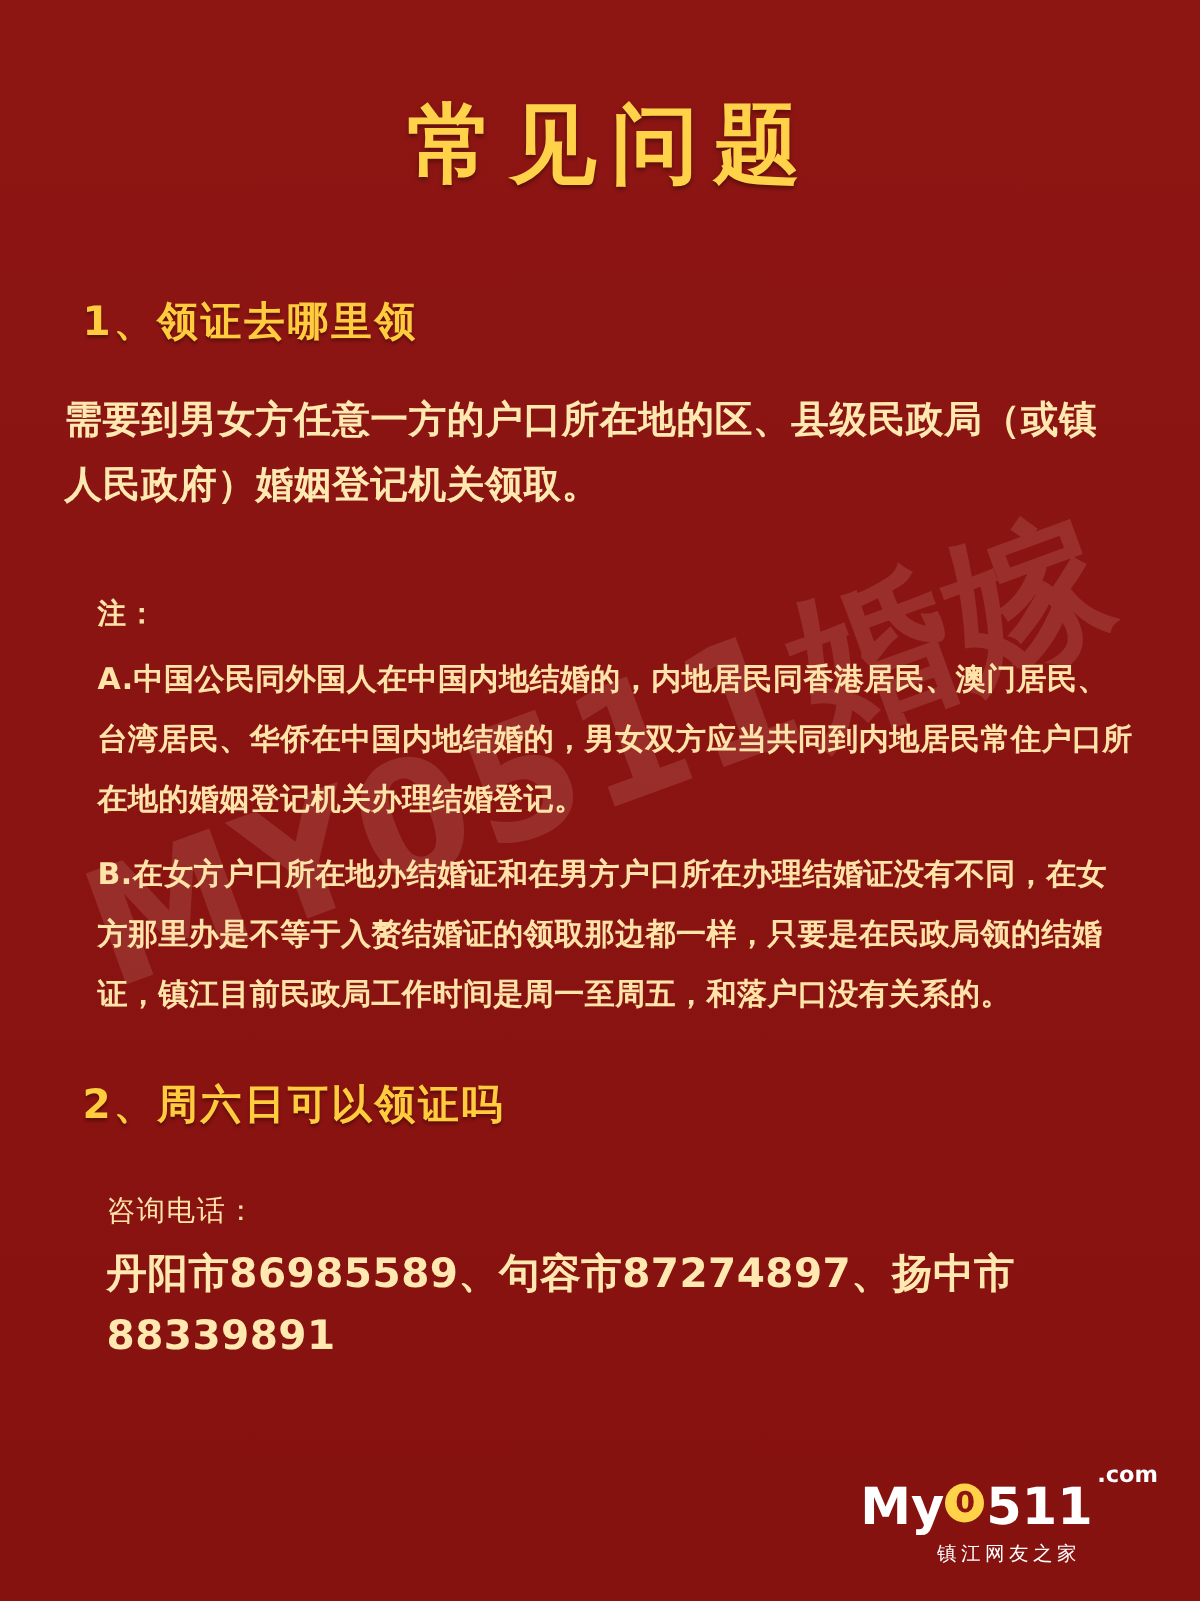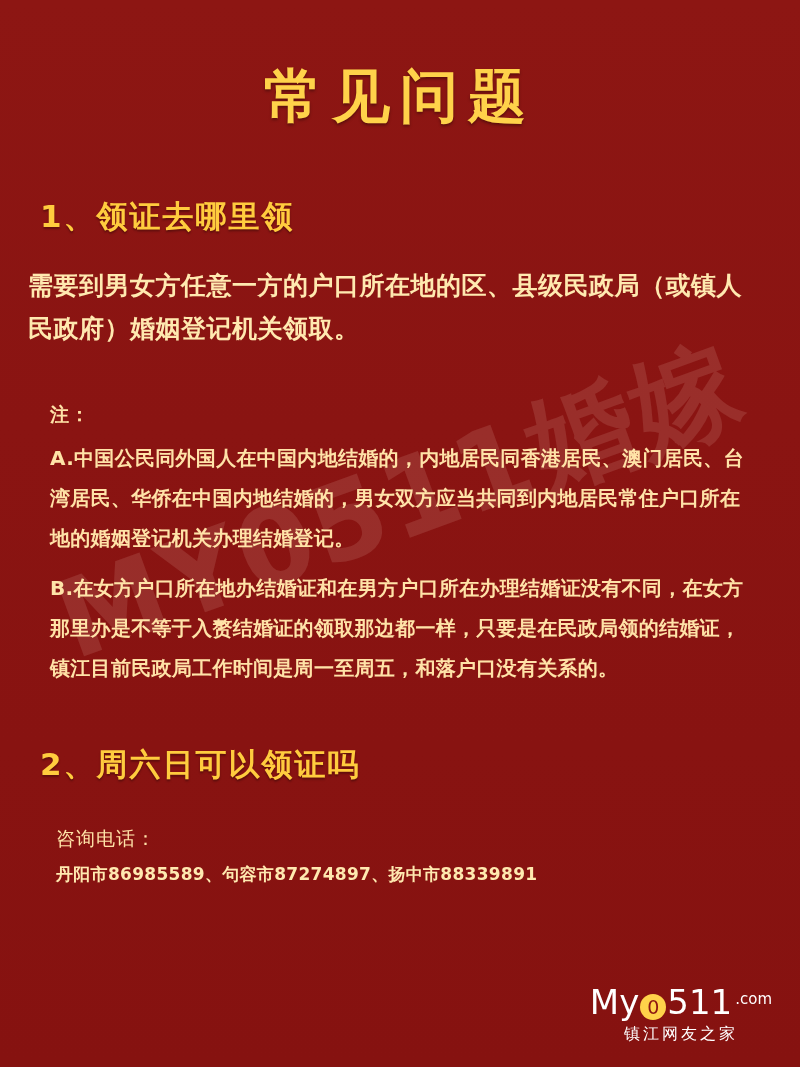--- a/index.html
+++ b/index.html
@@ -35,33 +35,34 @@
     transform: rotate(-20deg);
     letter-spacing: 2px;
     white-space: nowrap;
     pointer-events: none;
     z-index: 5;
     font-family: "DejaVu Sans", "Liberation Sans", sans-serif;
   }
   .content {
     position: relative;
     z-index: 10;
+    padding-left: 15px;
   }
   .title {
     text-align: center;
     font-size: 58px;
     font-weight: bold;
     color: #ffd24a;
     letter-spacing: 10px;
     padding-top: 58px;
     text-shadow: 0 2px 3px rgba(0,0,0,0.35);
   }
   .section-head {
     color: #ffcc3e;
-    font-size: 31px;
+    font-size: 27px;
     font-weight: bold;
     letter-spacing: 2px;
     margin-left: 40px;
     text-shadow: 0 2px 2px rgba(0,0,0,0.3);
   }
   .q1 { margin-top: 60px; }
   .answer {
     color: #ffe9b0;
     font-size: 25px;
     font-weight: bold;
@@ -77,58 +78,58 @@
     letter-spacing: 1px;
   }
   .note-body {
     color: #ffe3a8;
     font-size: 20px;
     font-weight: bold;
     line-height: 2.0;
     margin: 10px 44px 0 50px;
     letter-spacing: 0.3px;
   }
-  .q2 { margin-top: 56px; }
+  .q2 { margin-top: 36px; }
   .answer2 {
     color: #ffe9b0;
     font-size: 20px;
     font-weight: bold;
     margin: 26px 0 0 62px;
     letter-spacing: 0.5px;
   }
   .phone-label {
     color: #ffe3a8;
     font-size: 19px;
     font-weight: normal;
     margin: 40px 0 0 56px;
     letter-spacing: 1px;
   }
   .phone-line {
     color: #ffe9b0;
-    font-size: 17px;
+    font-size: 27px;
     font-weight: bold;
     margin: 10px 0 0 56px;
     letter-spacing: 0.3px;
     line-height: 1.5;
   }
   
   .logo {
     position: absolute;
     right: 28px;
     bottom: 22px;
     z-index: 20;
     text-align: center;
     color: #ffffff;
   }
   .logo-main {
     font-size: 34px;
-    font-weight: normal;
+    font-weight: bold;
     line-height: 1;
     display: flex;
-    align-items: flex-end;
+    align-items: flex-start;
     justify-content: flex-end;
   }
   .logo-my { color: #ffffff; }
   .logo-o {
     display: inline-block;
     width: 26px;
     height: 26px;
     border-radius: 50%;
     background: #ffd24a;
     color: #8c1512;
@@ -141,21 +142,21 @@
   }
   .logo-511 { color: #ffffff; }
   .logo-com {
     font-size: 15px;
     color: #ffffff;
     margin-left: 3px;
     position: relative;
     top: -12px;
   }
   .logo-sub {
-    font-size: 16px;
+    font-size: 13px;
     color: #ffffff;
     letter-spacing: 3px;
     margin-top: 5px;
   }
 </style>
 </head>
 <body>
 
 <div class="poster">
 

